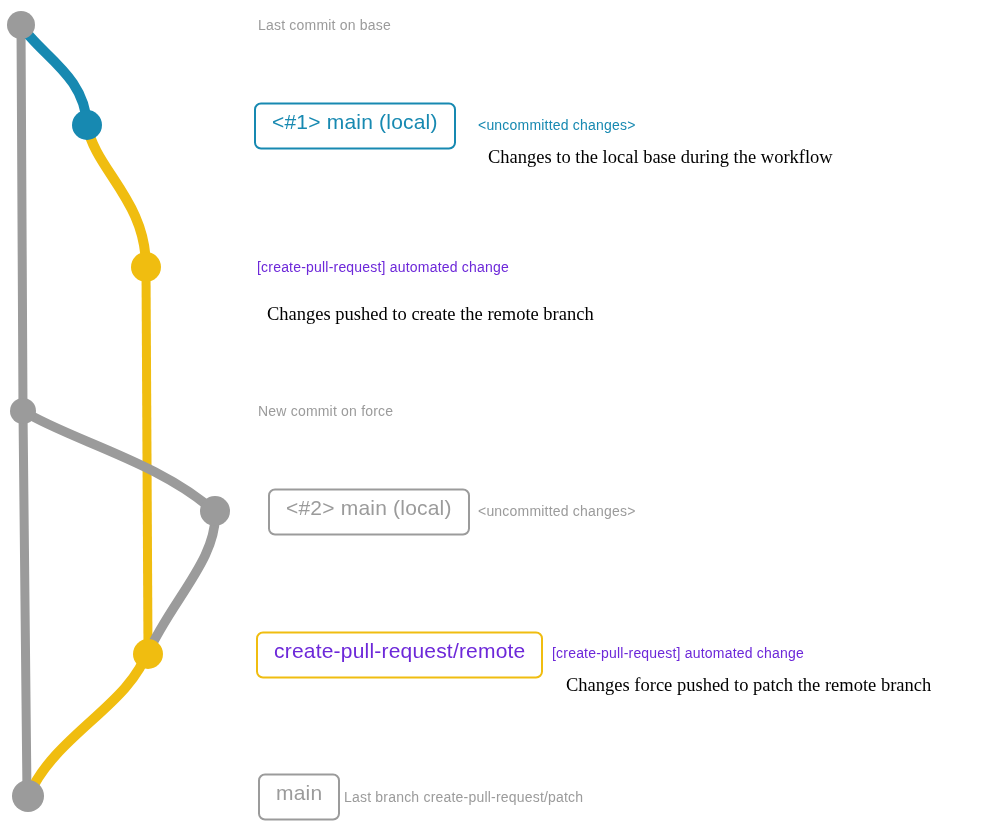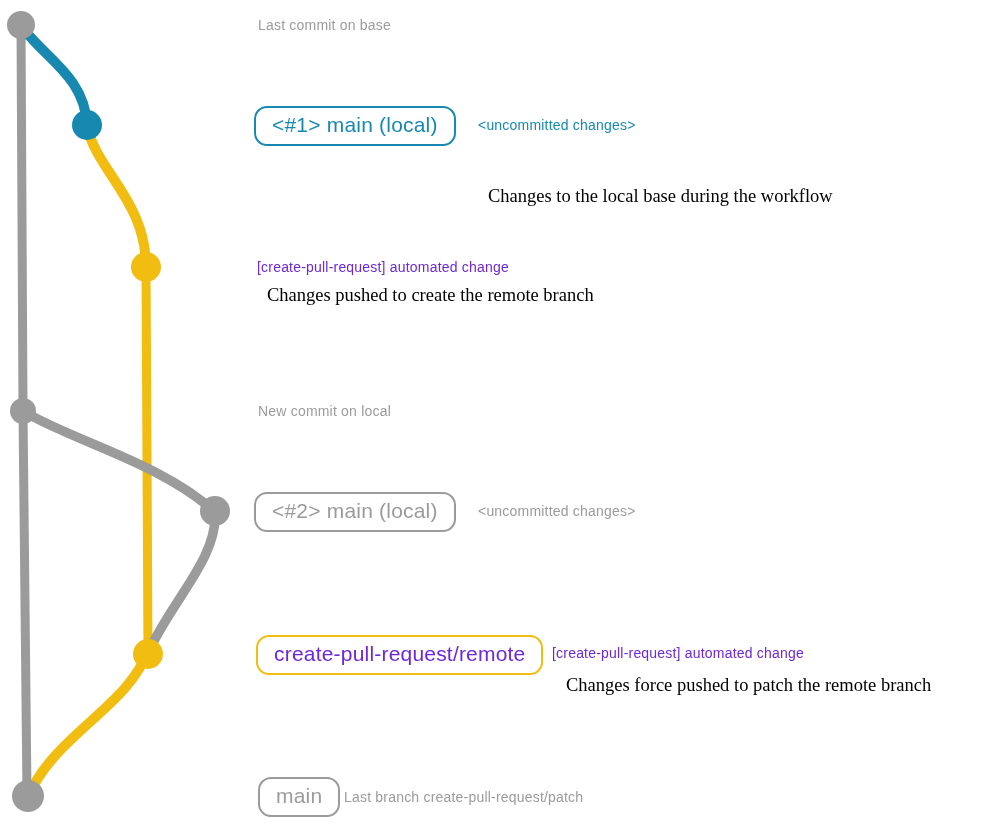--- a/index.html
+++ b/index.html
@@ -33,22 +33,22 @@
     white-space: nowrap;
     font-family: "Liberation Serif", serif;
     font-size: 18.5px;
     color: #000000;
   }
   .badge {
     position: absolute;
     transform: translateY(-50%);
     white-space: nowrap;
     border: 2px solid;
-    border-radius: 13px;
-    padding: 5px 16px 7px 16px;
+    border-radius: 7px;
+    padding: 5px 16px 14px 16px;
     font-size: 21px;
     letter-spacing: 0.2px;
     background: #ffffff;
   }
   .c-gray  { color: #9B9B9B; border-color: #9B9B9B; }
   .c-blue  { color: #1789B1; border-color: #1789B1; }
   .c-yellow{ color: #6d28d9; border-color: #F0BD10; }
 </style>
 </head>
 <body>
@@ -77,28 +77,28 @@
     <circle cx="148" cy="654" r="15" fill="#F0BD10"></circle>
     <circle cx="28" cy="796" r="16" fill="#9B9B9B"></circle>
   </svg>
 
   <div class="msg c-gray" style="left:258px; top:25px;">Last commit on base</div>
 
   <div class="badge c-blue" style="left:254px; top:126px;">
     <span>&lt;#1&gt; main (local)</span>
   </div>
   <div class="msg c-blue" style="left:478px; top:125px;">&lt;uncommitted changes&gt;</div>
-  <div class="note" style="left:488px; top:157px;margin-top:39px;">Changes to the local base during the workflow</div>
+  <div class="note" style="left:488px; top:157px;">Changes to the local base during the workflow</div>
 
   <div class="msg c-yellow" style="left:257px; top:267px;">[create-pull-request] automated change</div>
-  <div class="note" style="left:267px; top:295px;">Changes pushed to create the remote branch</div>
+  <div class="note" style="left:267px; top:314px;">Changes pushed to create the remote branch</div>
 
-  <div class="msg c-gray" style="left:258px; top:411px;">New commit on local</div>
+  <div class="msg c-gray" style="left:258px; top:411px;">New commit on force</div>
 
-  <div class="badge c-gray" style="left:254px; top:512px;text-align:right;">
+  <div class="badge c-gray" style="left:268px; top:512px;text-align:right;">
     <span>&lt;#2&gt; main (local)</span>
   </div>
   <div class="msg c-gray" style="left:478px; top:511px;">&lt;uncommitted changes&gt;</div>
 
   <div class="badge c-yellow" style="left:256px; top:655px;">
     <span>create-pull-request/remote</span>
   </div>
   <div class="msg c-yellow" style="left:552px; top:653px;">[create-pull-request] automated change</div>
   <div class="note" style="left:566px; top:685px;">Changes force pushed to patch the remote branch</div>
 

